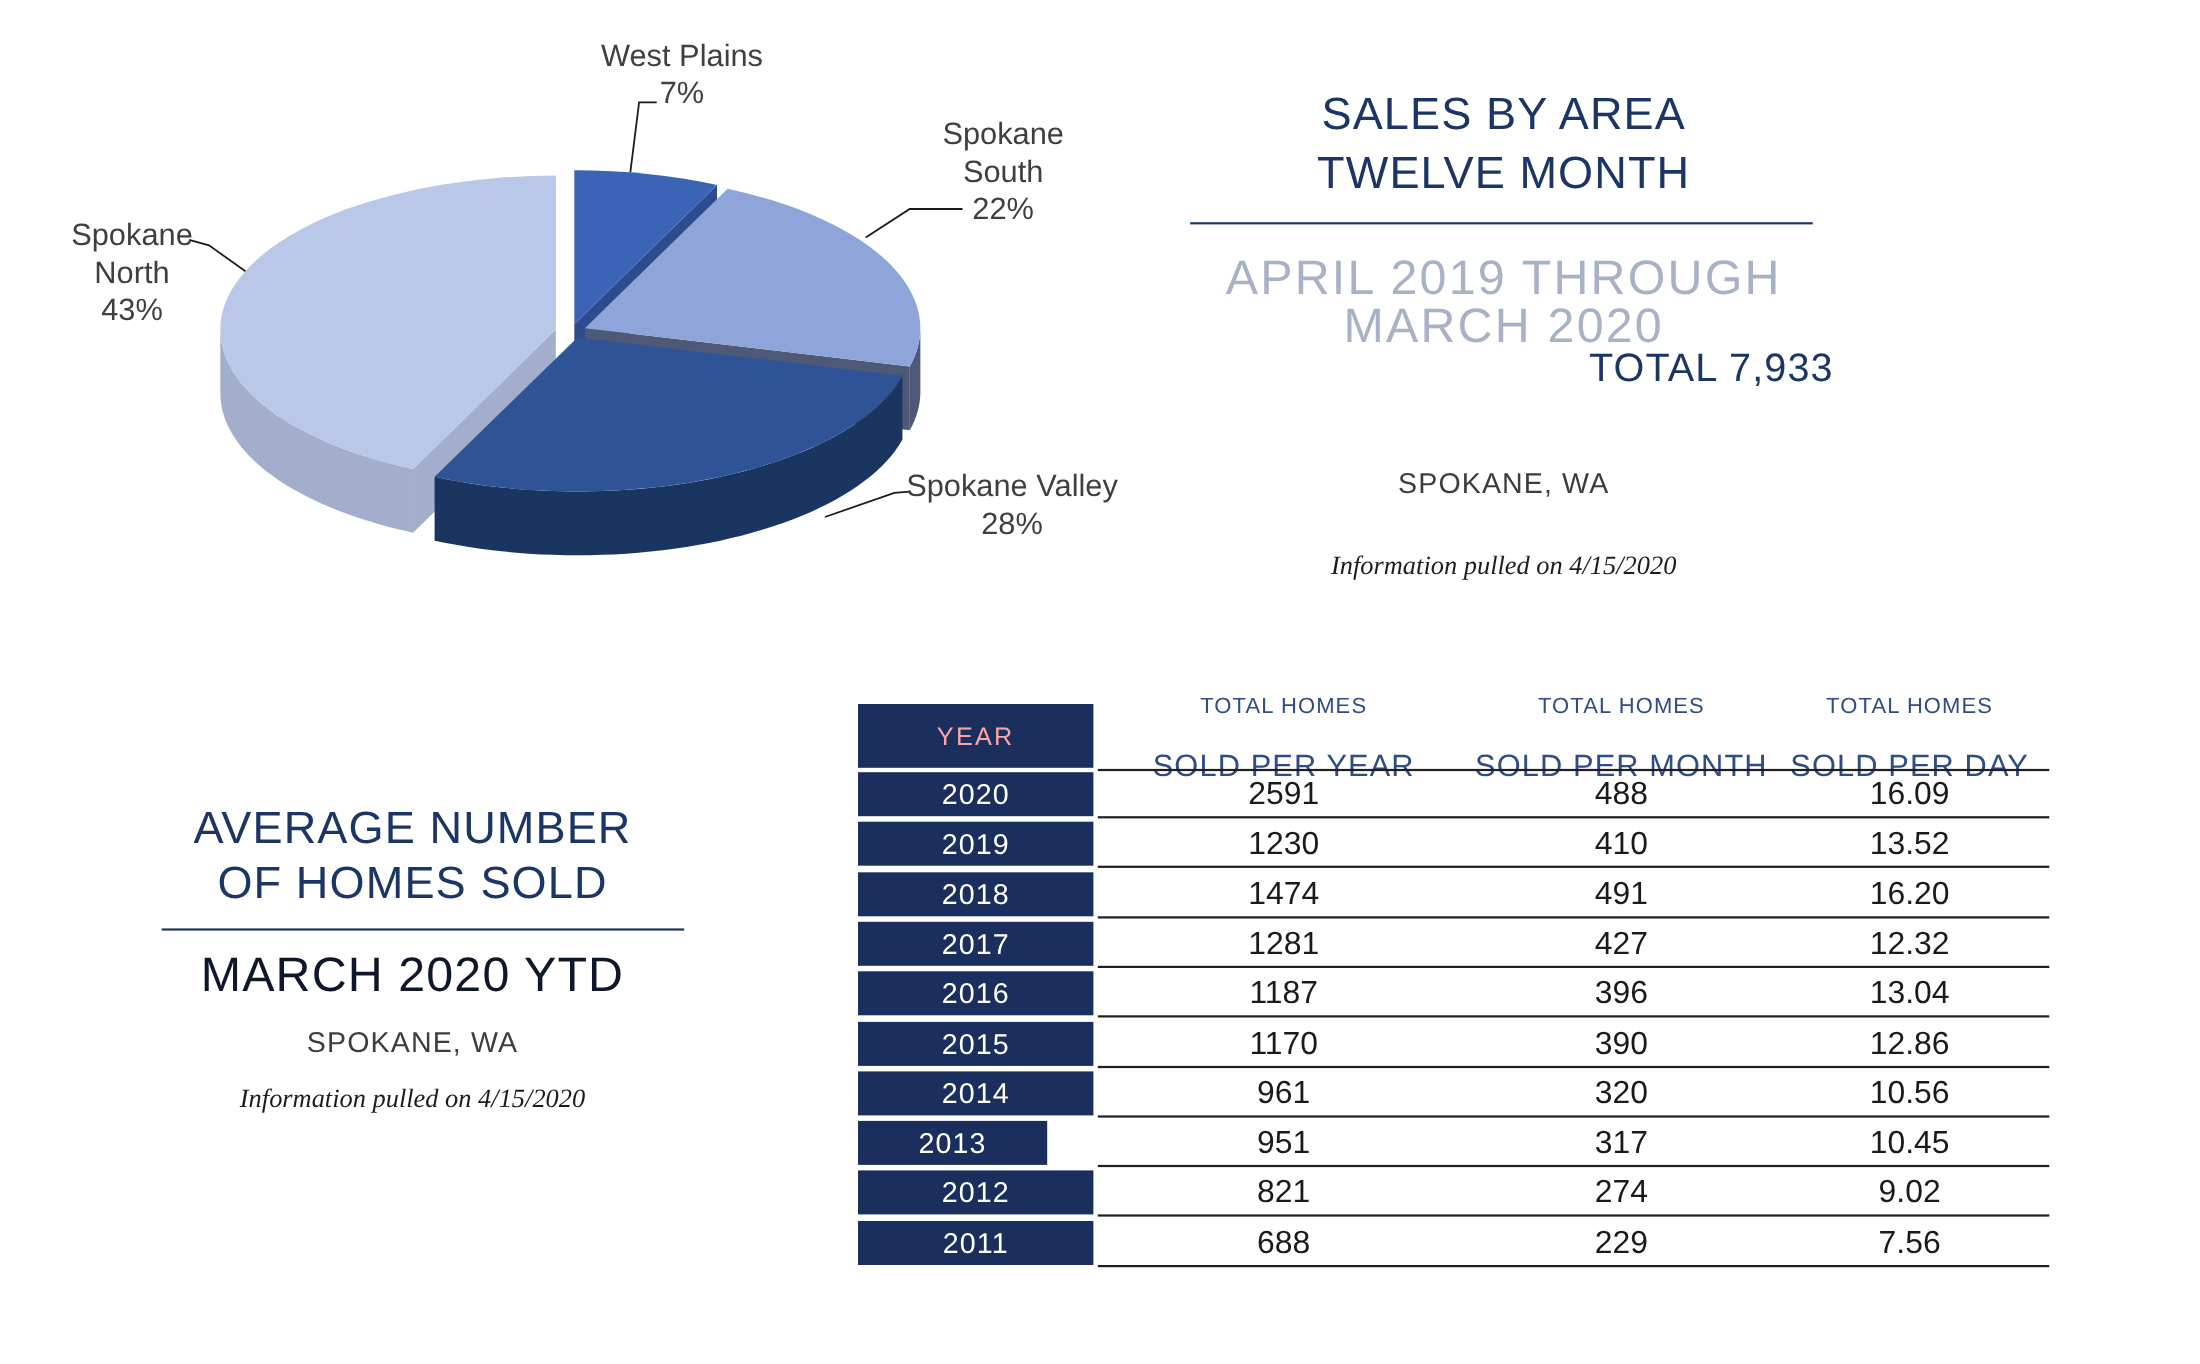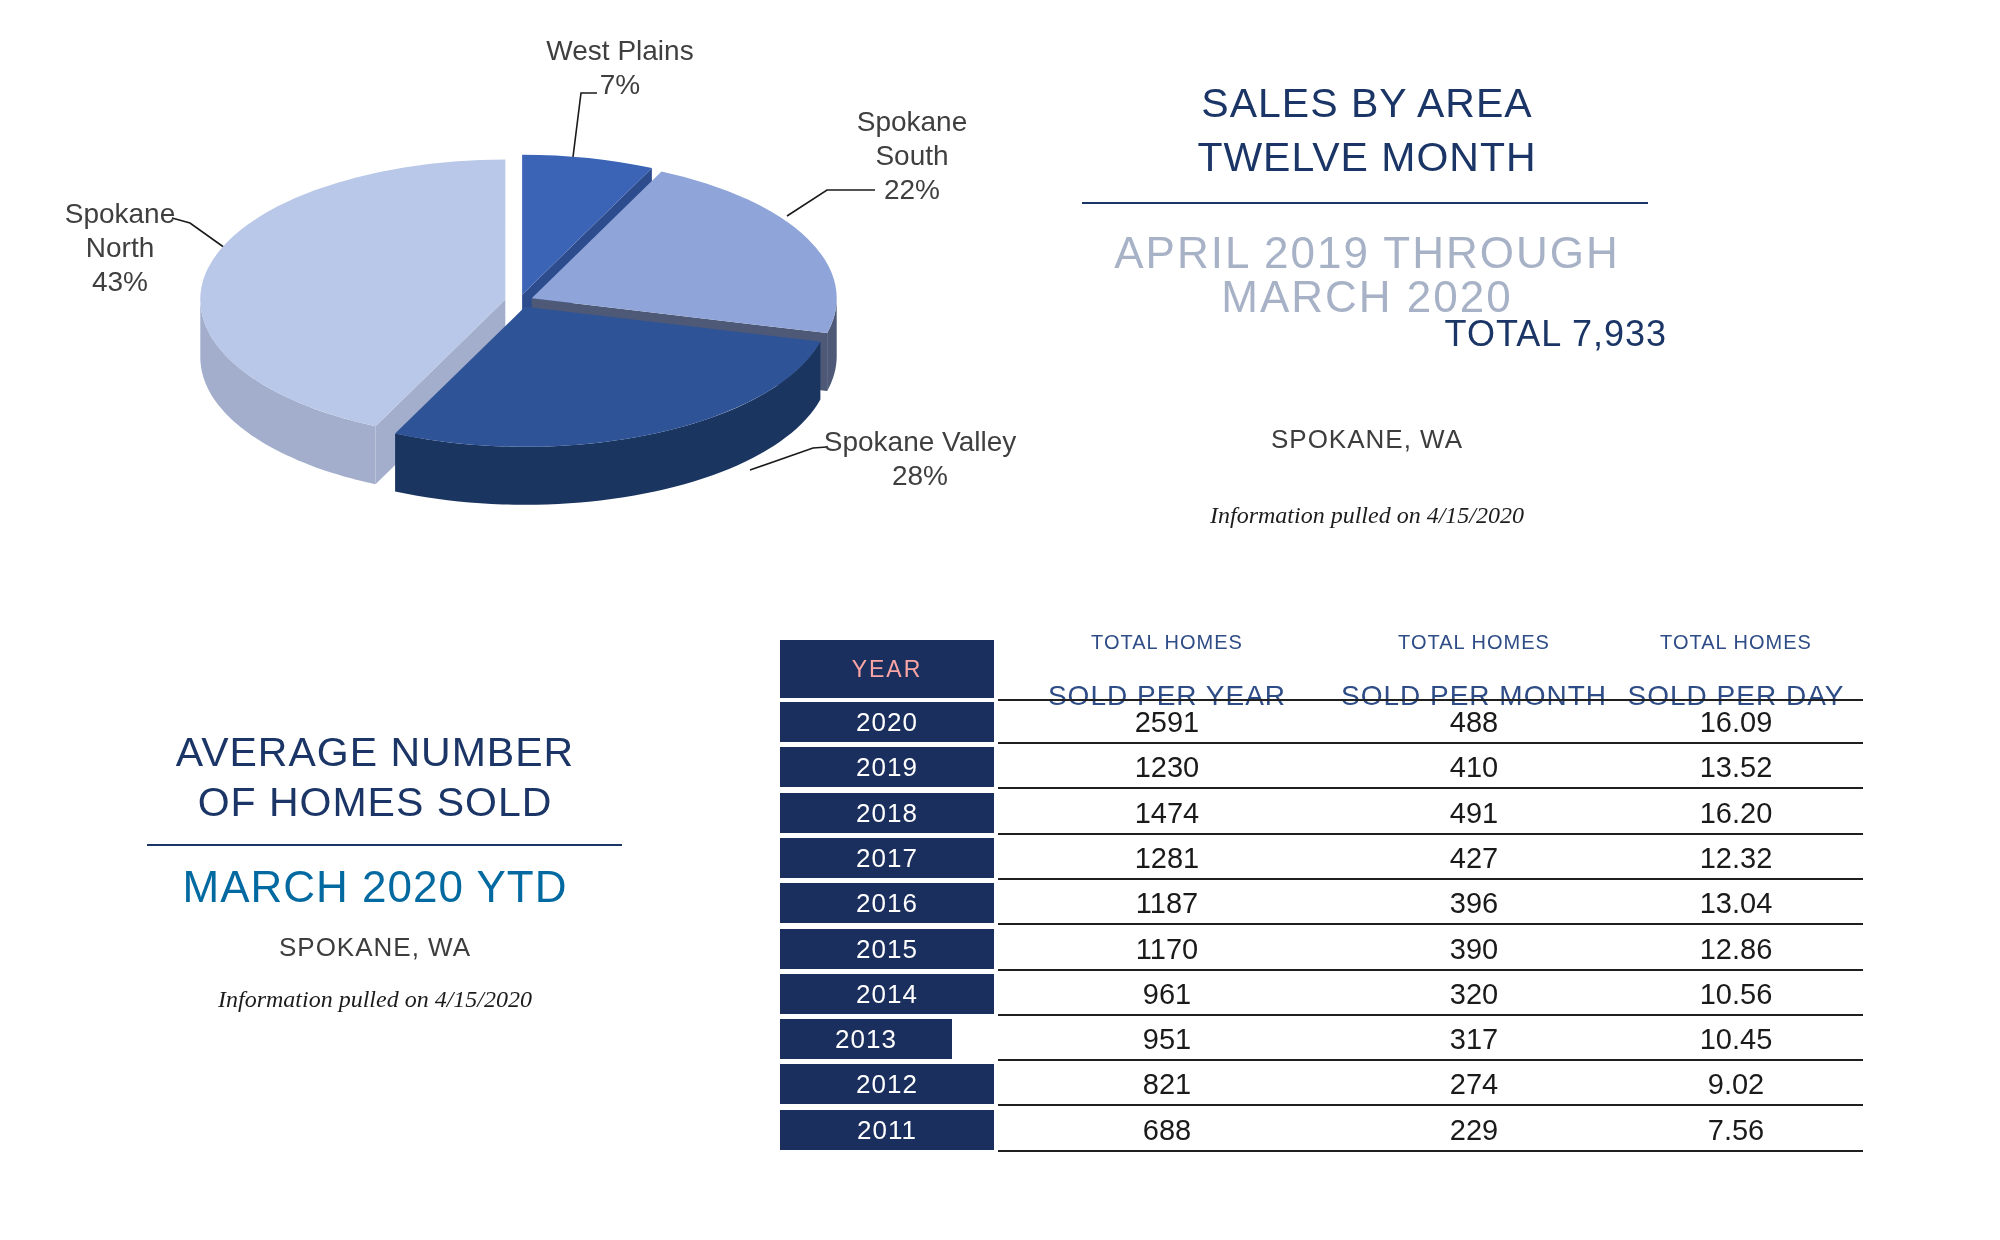--- a/index.html
+++ b/index.html
@@ -14,21 +14,21 @@
   
   .ctext{position:absolute;text-align:center;}
   .h1{font-size:41px;line-height:54px;letter-spacing:1px;color:#1b3666;}
   .sub{font-size:44px;line-height:44px;letter-spacing:2px;color:#a7b2c7;}
   .total{font-size:36px;line-height:46px;letter-spacing:1px;color:#1b3666;text-align:right;}
   .loc{font-size:26px;line-height:30px;letter-spacing:1px;color:#3d3d3d;}
   .note{font-family:"Liberation Serif",serif;font-style:italic;font-size:24px;line-height:30px;color:#1c1c1c;}
   .divider{position:absolute;height:2px;background:#1b3666;}
 
   .h2{font-size:41px;line-height:50px;letter-spacing:1px;color:#1b3666;}
-  .sub2{font-size:44px;line-height:45px;letter-spacing:1px;color:#0369a1;}
+  .sub2{font-size:44px;line-height:45px;letter-spacing:1px;color:#0f172a;}
 
   
   .yearhead{position:absolute;left:780px;top:640px;width:214px;height:58px;background:#1b2f5e;
             color:#fca5a5;font-size:23px;letter-spacing:2px;line-height:58px;text-align:center;}
   .colhead{position:absolute;top:640px;height:58px;display:flex;flex-direction:column;
            justify-content:center;text-align:center;color:#2e4c86;}
   .colhead .l1{font-size:20px;line-height:22px;letter-spacing:1px;}
   .colhead .l2{font-size:28px;line-height:22px;letter-spacing:1px;margin-top:32px;}
   .headline{position:absolute;left:998px;top:699px;width:865px;height:2px;background:#1f1f1f;}
   .yearcell{position:absolute;height:40px;background:#1b2f5e;color:#ffffff;font-size:26px;

